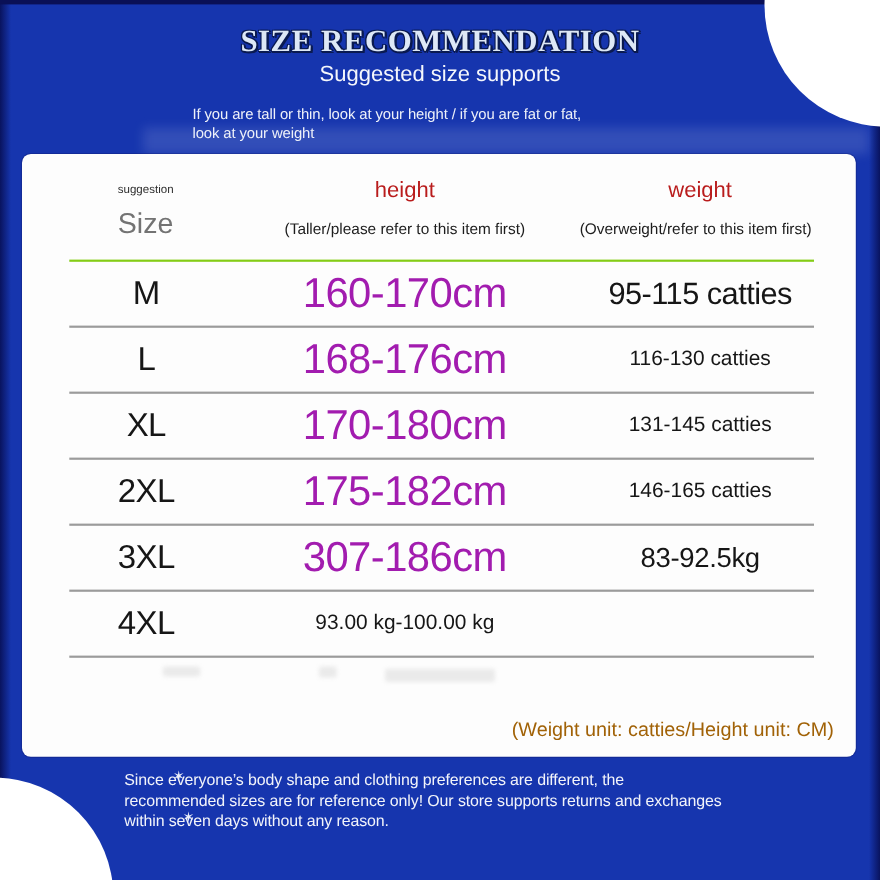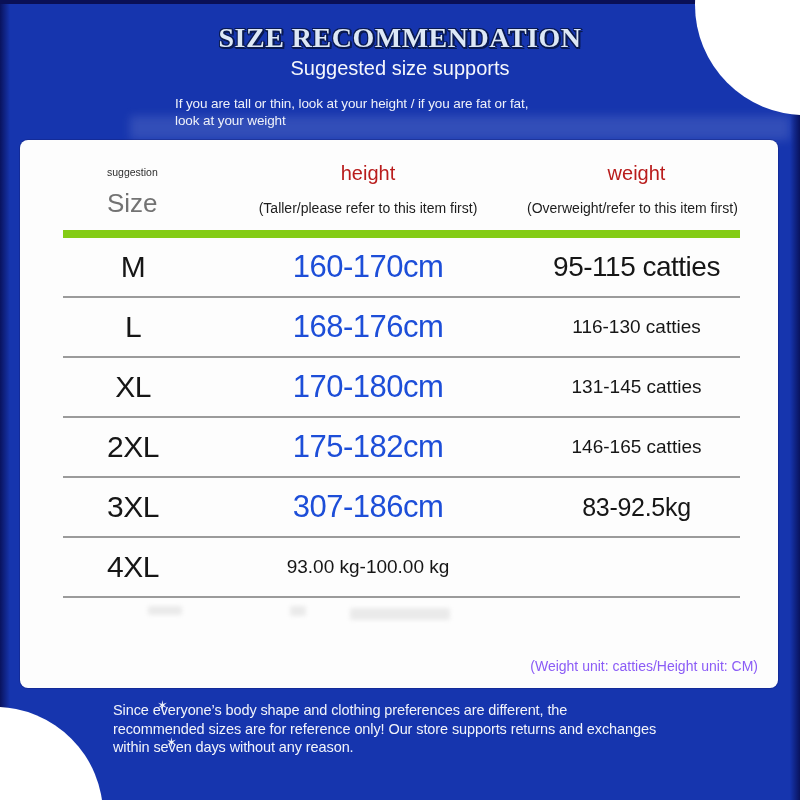--- a/index.html
+++ b/index.html
@@ -45,44 +45,44 @@
 
   .panel {
     position:absolute; left:20px; top:140px; width:758px; height:548px;
     background:#fdfdfd; border-radius:8px; z-index:5;
     box-shadow:0 0 0 1px rgba(10,16,86,0.25);
     color:#1b1b1b;
   }
   .t-content { margin:0 38px 0 43px; }
   .t-header {
     display:grid; grid-template-columns:140px 330px 1fr;
-    height:98px; border-bottom:8px solid #84cc16;
+    height:98px; border-bottom:2px solid #84cc16;
   }
   .hc { position:relative; }
   .sug  { position:absolute; left:44px; top:26px; font-size:10.5px; color:#2e2e2e; }
   .size-big { position:absolute; left:44px; top:48px; font-size:26px; color:#737373; }
   .col-label { position:absolute; left:0; right:0; top:22px; text-align:center; font-size:20px; color:#b91c1c; }
   .col-sub   { position:absolute; left:0; right:0; top:60px; text-align:center; font-size:14px; color:#1d1d1d; }
   .col-sub.sub-left { text-align:left; left:-6px; right:2px; line-height:17px; }
 
   .t-row {
     display:grid; grid-template-columns:140px 330px 1fr;
     height:60px; align-items:center; border-bottom:2px solid #9b9b9b;
   }
   .cell { text-align:center; }
   .sizev   { font-size:30px; letter-spacing:-0.5px; color:#161616; }
-  .heightv { font-size:31px; letter-spacing:-0.5px; color:#1d4ed8; }
+  .heightv { font-size:38px; letter-spacing:-0.5px; color:#a21caf; }
   .weightv { color:#161616; }
   .w-lg { font-size:28px; letter-spacing:-0.5px; }
   .w-md { font-size:25px; letter-spacing:-0.3px; }
   .w-sm { font-size:19px; }
 
   .unit-note {
     position:absolute; right:20px; bottom:14px;
-    font-size:14px; color:#8b5cf6;
+    font-size:18px; color:#a16207;
   }
 
   .ghost { position:absolute; background:#bfbfbf; opacity:0.30; filter:blur(2px); border-radius:2px; }
   .ghost.g1 { left:330px; top:468px; width:100px; height:12px; }
   .ghost.g2 { left:270px; top:466px; width:16px;  height:10px; }
   .ghost.g3 { left:128px; top:466px; width:34px;  height:9px;  }
 
   .footer {
     position:absolute; left:113px; top:701px; z-index:7;
     font-size:14.5px; line-height:18.5px; color:#f2f4fa; letter-spacing:-0.1px;

